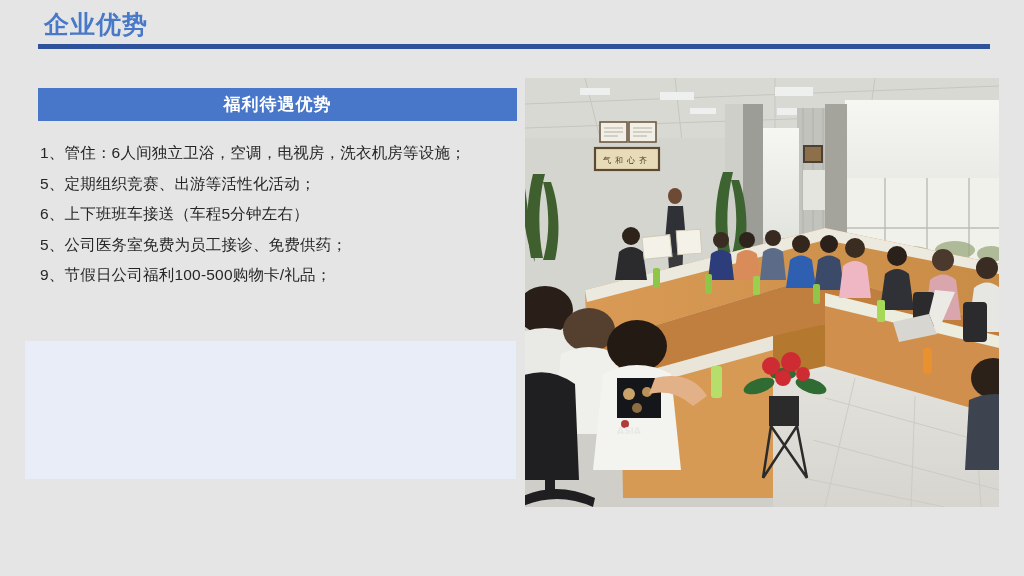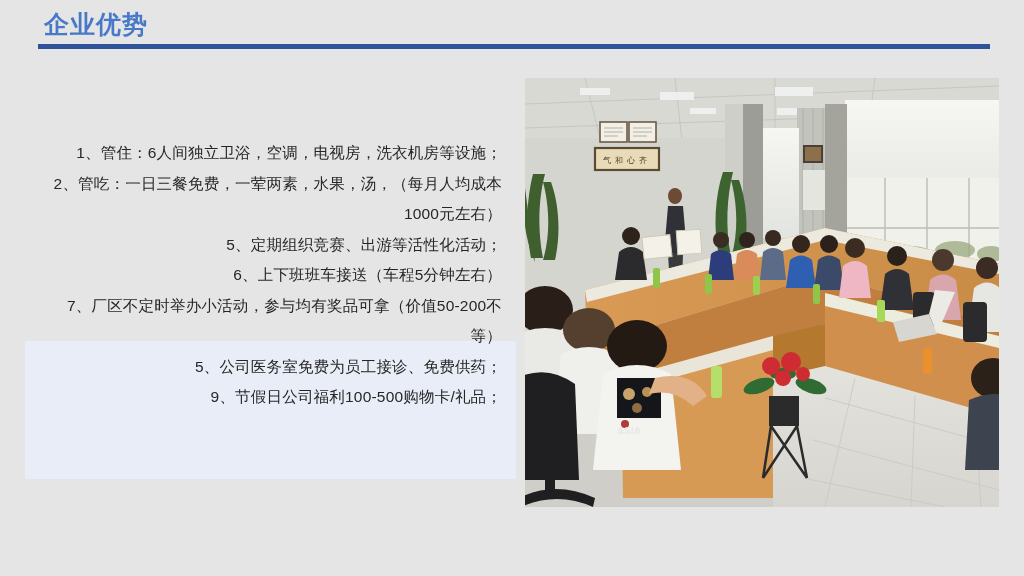--- a/index.html
+++ b/index.html
@@ -48,21 +48,21 @@
 
   .benefits-list {
     position: absolute; left: 40px; top: 138px;
     width: 462px;
   }
   .benefit-item {
     font-size: 15.5px;
     color: #262626;
     line-height: 30.5px;
     letter-spacing: 0.2px;
-    text-align: right;
+    text-align: left;
     position: relative;
     z-index: 2;
   }
 
   
   .photo {
     position: absolute; left: 525px; top: 78px;
     width: 474px; height: 429px;
     overflow: hidden;
     background: #cfcec9;
@@ -72,29 +72,30 @@
 </head>
 <body>
 
 <div class="slide">
 
   <div class="slide-title">企业优势</div>
   <div class="title-rule"></div>
 
   <div class="left-col">
 
+    <div class="benefits-header">
+      <span class="benefits-header-text">福利待遇优势</span>
+    </div>
 
     <div class="highlight-band"></div>
 
     <div class="benefits-list">
       <div class="benefit-item">1、管住：6人间独立卫浴，空调，电视房，洗衣机房等设施；</div>
-      <div class="benefit-item">2、管吃：一日三餐免费，一荤两素，水果，汤，（每月人均成本1000元左右）</div>
       <div class="benefit-item">5、定期组织竞赛、出游等活性化活动；</div>
       <div class="benefit-item">6、上下班班车接送（车程5分钟左右）</div>
-      <div class="benefit-item">7、厂区不定时举办小活动，参与均有奖品可拿（价值50-200不等）</div>
       <div class="benefit-item">5、公司医务室免费为员工接诊、免费供药；</div>
       <div class="benefit-item">9、节假日公司福利100-500购物卡/礼品；</div>
     </div>
   </div>
 
   <div class="photo">
     <svg viewBox="0 0 474 429" preserveAspectRatio="none">
       <defs>
         <linearGradient id="winGlow" x1="0" y1="0" x2="0" y2="1">
           <stop offset="0" stop-color="#f6f6f2"></stop>

